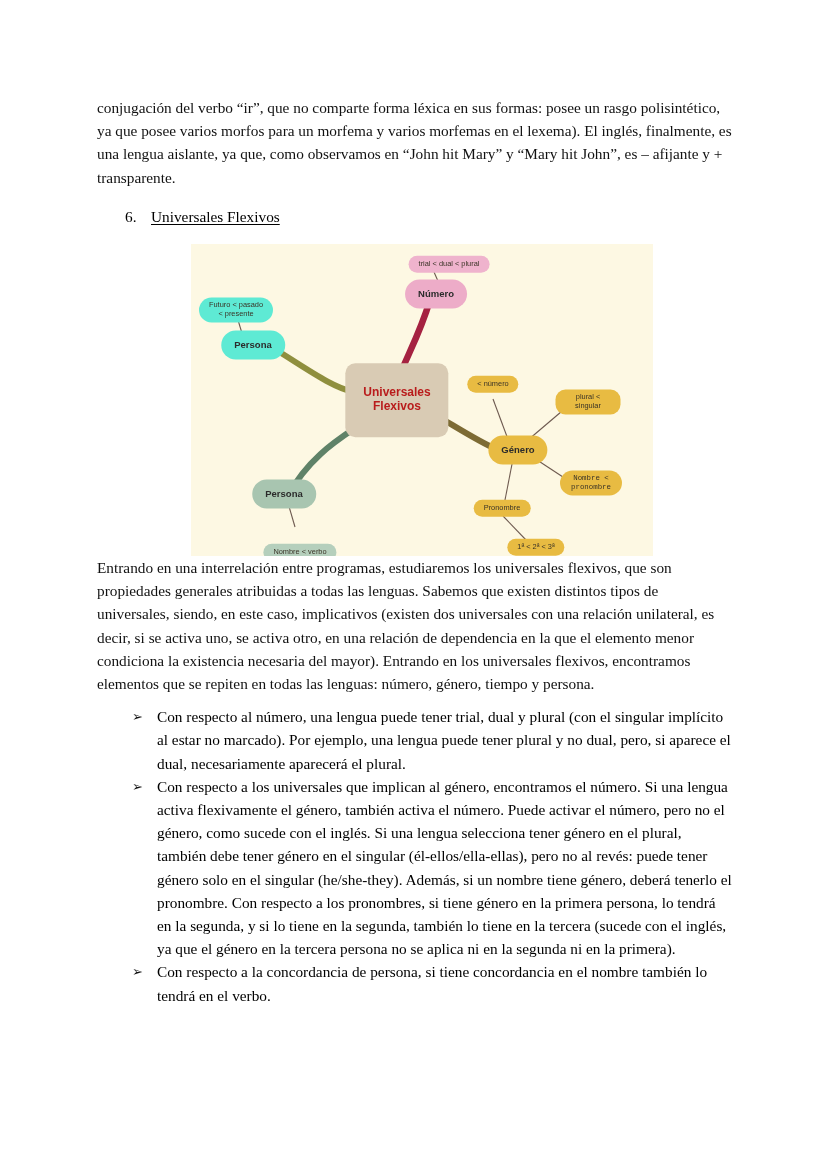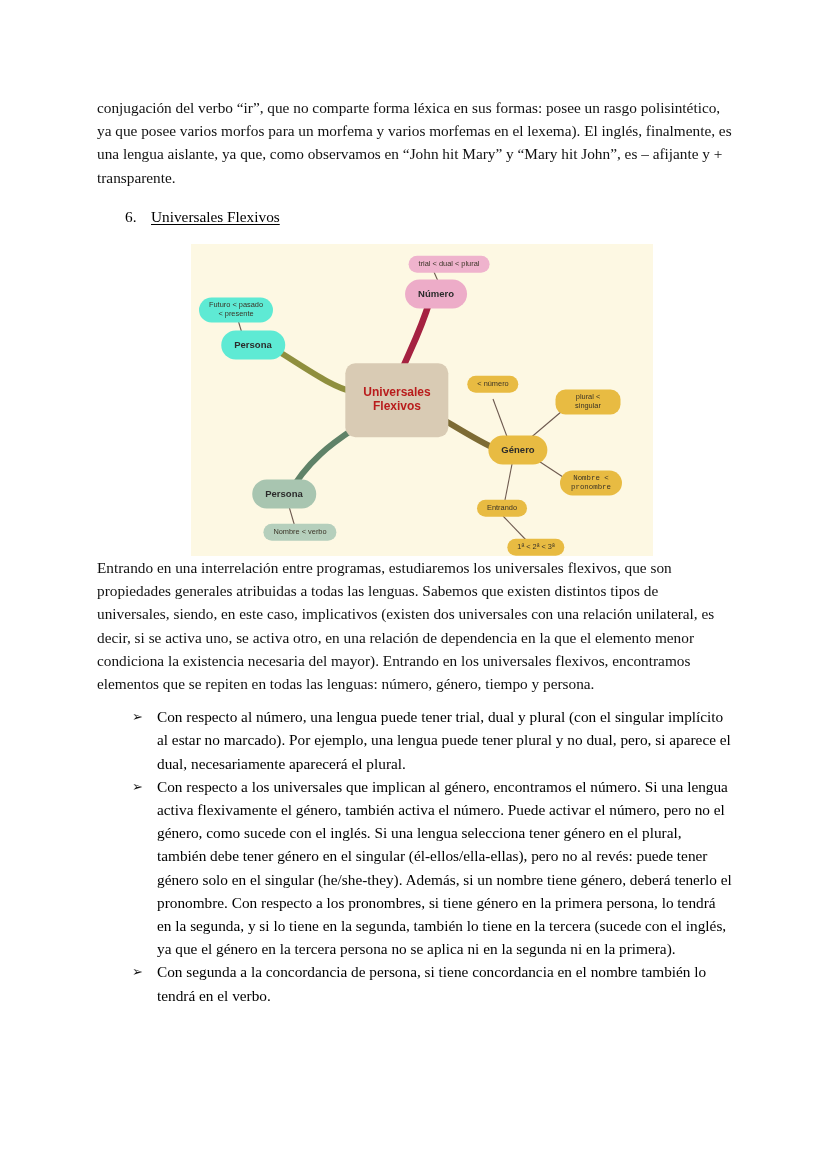--- a/index.html
+++ b/index.html
@@ -198,42 +198,42 @@
         <div class="node lvl1 n-olive" style="left:62px; top:101px;">Persona</div>
 
         <div class="node lvl1 n-gold" style="left:327px; top:206px;">Género</div>
 
         <div class="node lvl2 n-gold" style="left:302px; top:140px;text-align:center;">&lt; número</div>
 
         <div class="node lvl2 n-gold" style="left:397px; top:158px;border-radius:10px;">plural &lt; singular</div>
 
         <div class="node lvl2 n-gold" style="left:400px; top:239px;font-family:Liberation Mono, monospace;">Nombre &lt; pronombre</div>
 
-        <div class="node lvl2 n-gold" style="left:311px; top:264px;">Entrando</div>
+        <div class="node lvl2 n-gold" style="left:311px; top:264px;">Pronombre</div>
 
         <div class="node lvl2 n-gold" style="left:345px; top:303px;">1ª &lt; 2ª &lt; 3ª</div>
 
         <div class="node lvl1 n-green" style="left:93px; top:250px;">Persona</div>
 
-        <div class="node lvl2 n-green2" style="left:109px; top:288px;text-align:right;">Nombre &lt; verbo</div>
+        <div class="node lvl2 n-green2" style="left:109px; top:308px;text-align:right;">Nombre &lt; verbo</div>
 
       </div>
     </div>
 
     <p class="body-text after-figure">Entrando en una interrelación entre programas, estudiaremos los universales flexivos, que son propiedades generales atribuidas a todas las lenguas. Sabemos que existen distintos tipos de universales, siendo, en este caso, implicativos (existen dos universales con una relación unilateral, es decir, si se activa uno, se activa otro, en una relación de dependencia en la que el elemento menor condiciona la existencia necesaria del mayor). Entrando en los universales flexivos, encontramos elementos que se repiten en todas las lenguas: número, género, tiempo y persona.</p>
 
     <ul class="arrow-list">
       <li>
         <span class="bullet">➢</span>
         <span class="li-text">Con respecto al número, una lengua puede tener trial, dual y plural (con el singular implícito al estar no marcado). Por ejemplo, una lengua puede tener plural y no dual, pero, si aparece el dual, necesariamente aparecerá el plural.</span>
       </li>
       <li>
         <span class="bullet">➢</span>
         <span class="li-text">Con respecto a los universales que implican al género, encontramos el número. Si una lengua activa flexivamente el género, también activa el número. Puede activar el número, pero no el género, como sucede con el inglés. Si una lengua selecciona tener género en el plural, también debe tener género en el singular (él-ellos/ella-ellas), pero no al revés: puede tener género solo en el singular (he/she-they). Además, si un nombre tiene género, deberá tenerlo el pronombre. Con respecto a los pronombres, si tiene género en la primera persona, lo tendrá en la segunda, y si lo tiene en la segunda, también lo tiene en la tercera (sucede con el inglés, ya que el género en la tercera persona no se aplica ni en la segunda ni en la primera).</span>
       </li>
       <li>
         <span class="bullet">➢</span>
-        <span class="li-text">Con segunda a la concordancia de persona, si tiene concordancia en el nombre también lo tendrá en el verbo.</span>
+        <span class="li-text">Con respecto a la concordancia de persona, si tiene concordancia en el nombre también lo tendrá en el verbo.</span>
       </li>
     </ul>
 
   </div>
 </div>
 
 </body></html>

